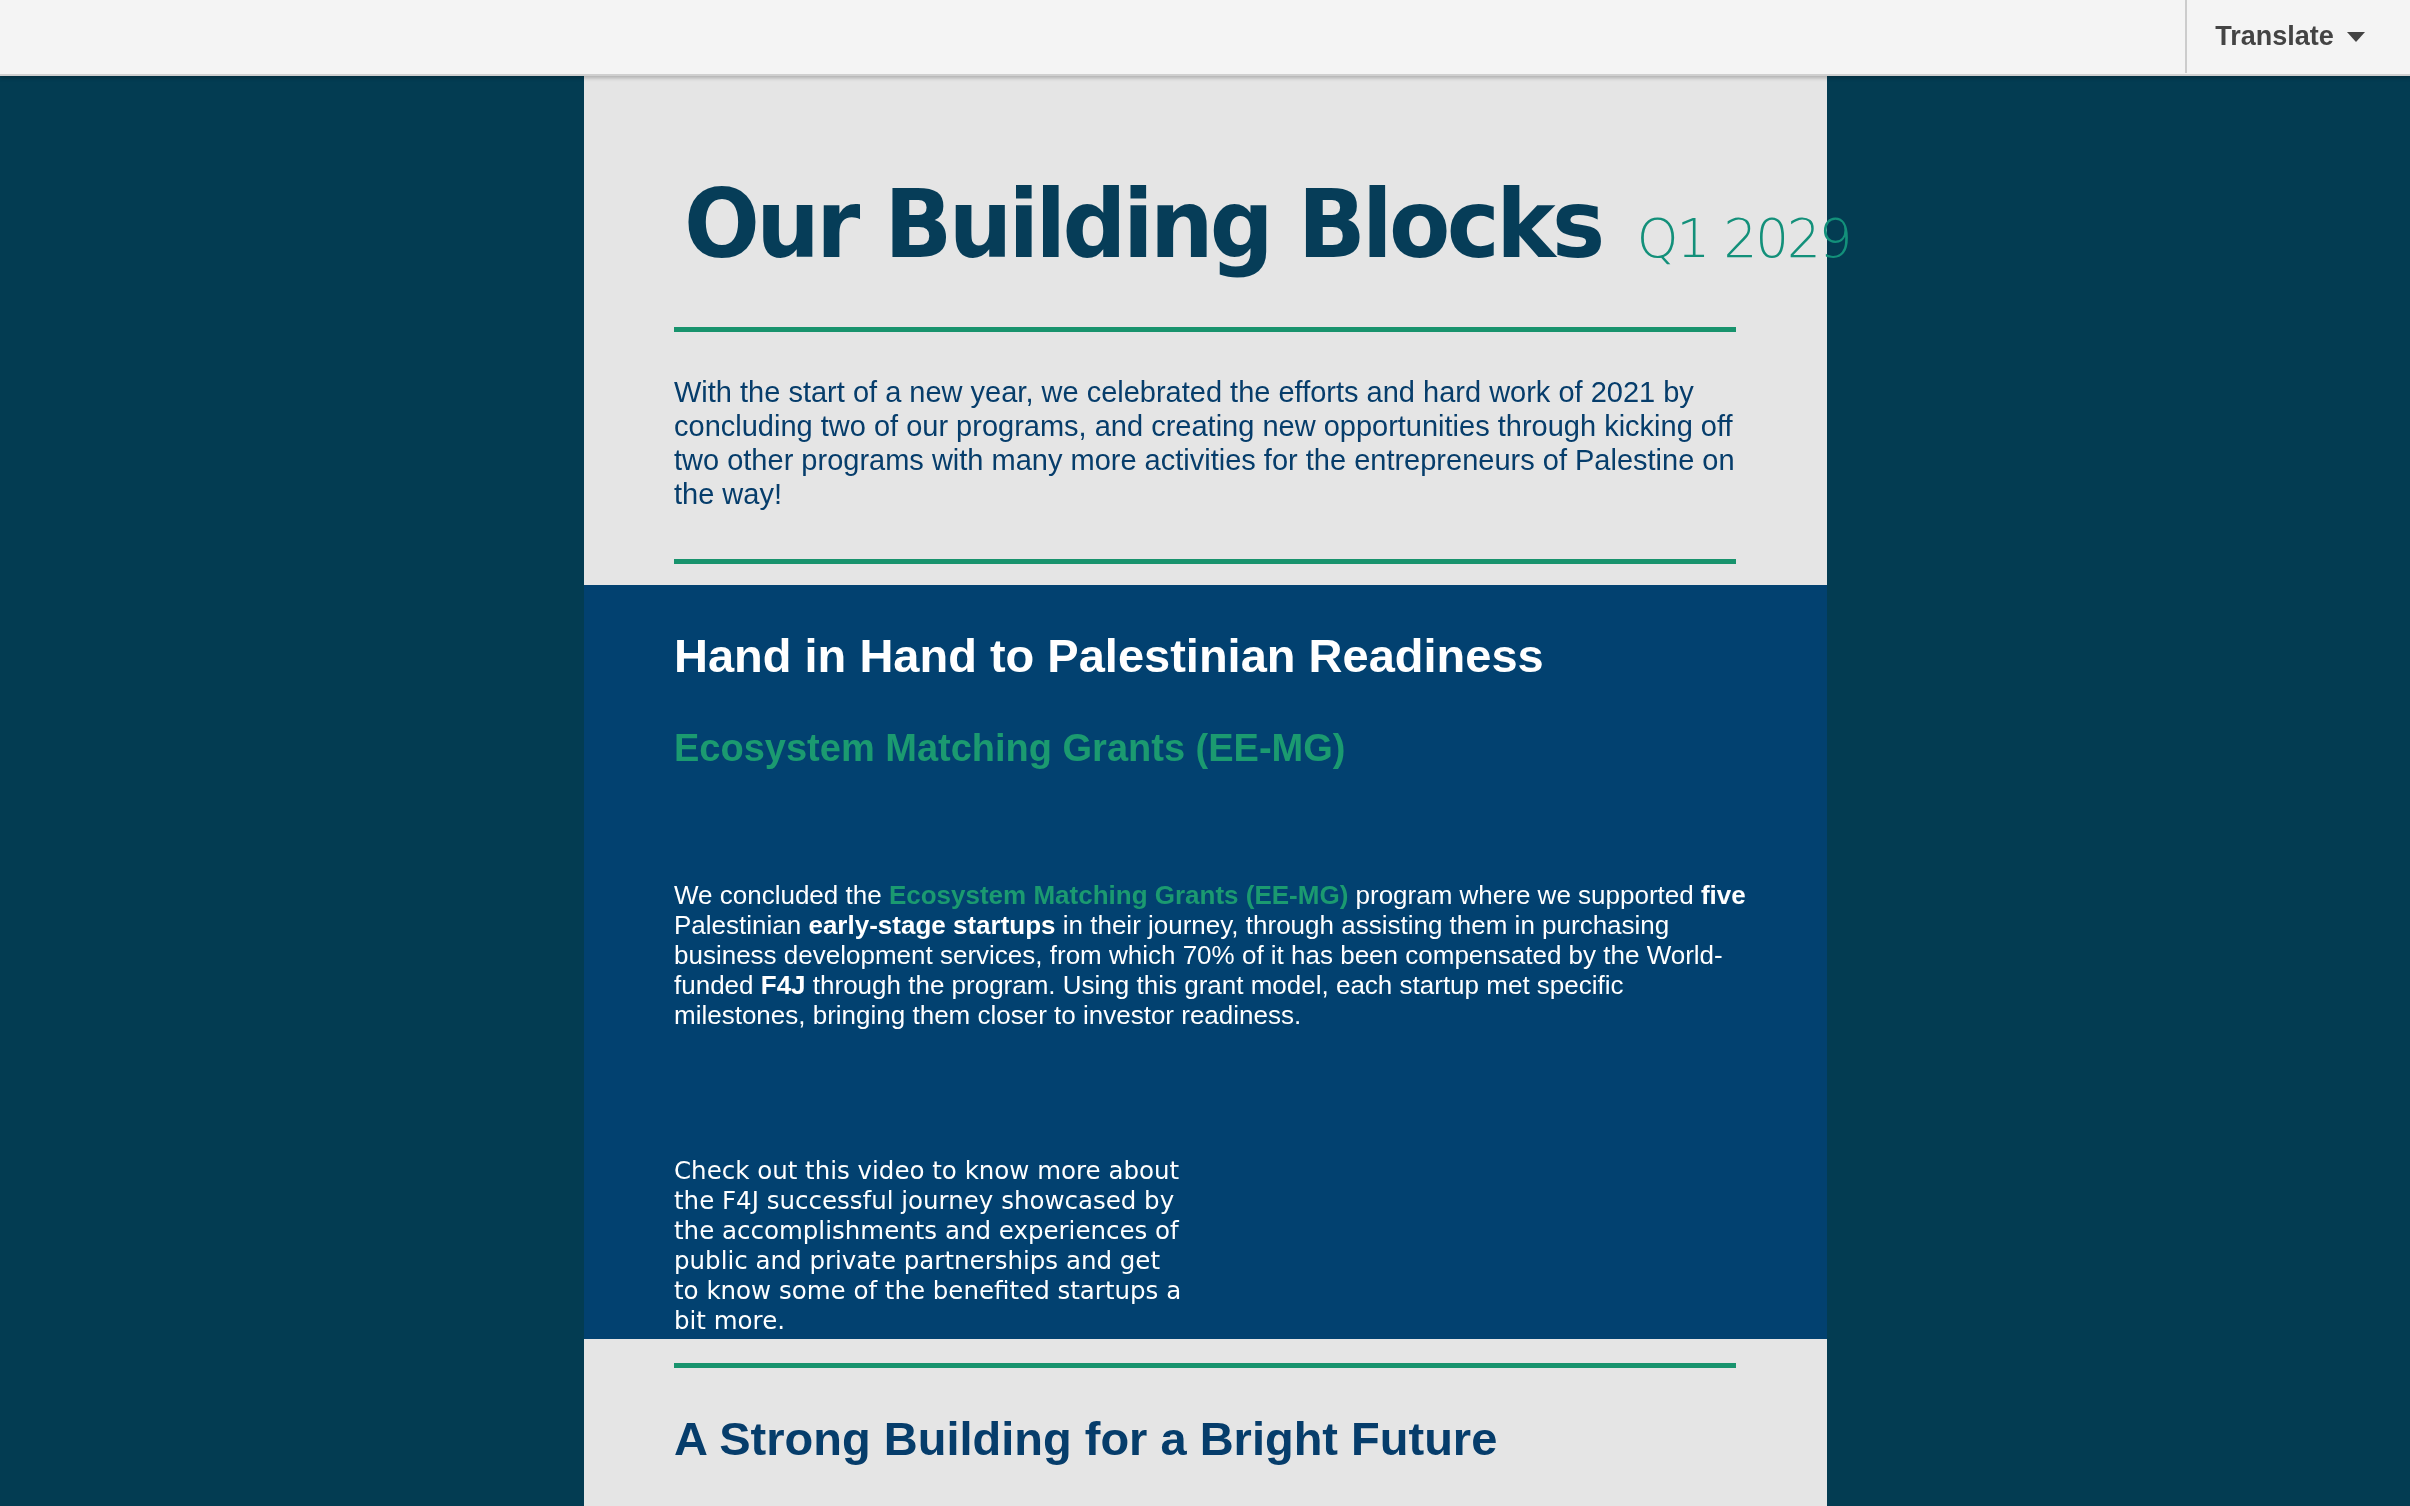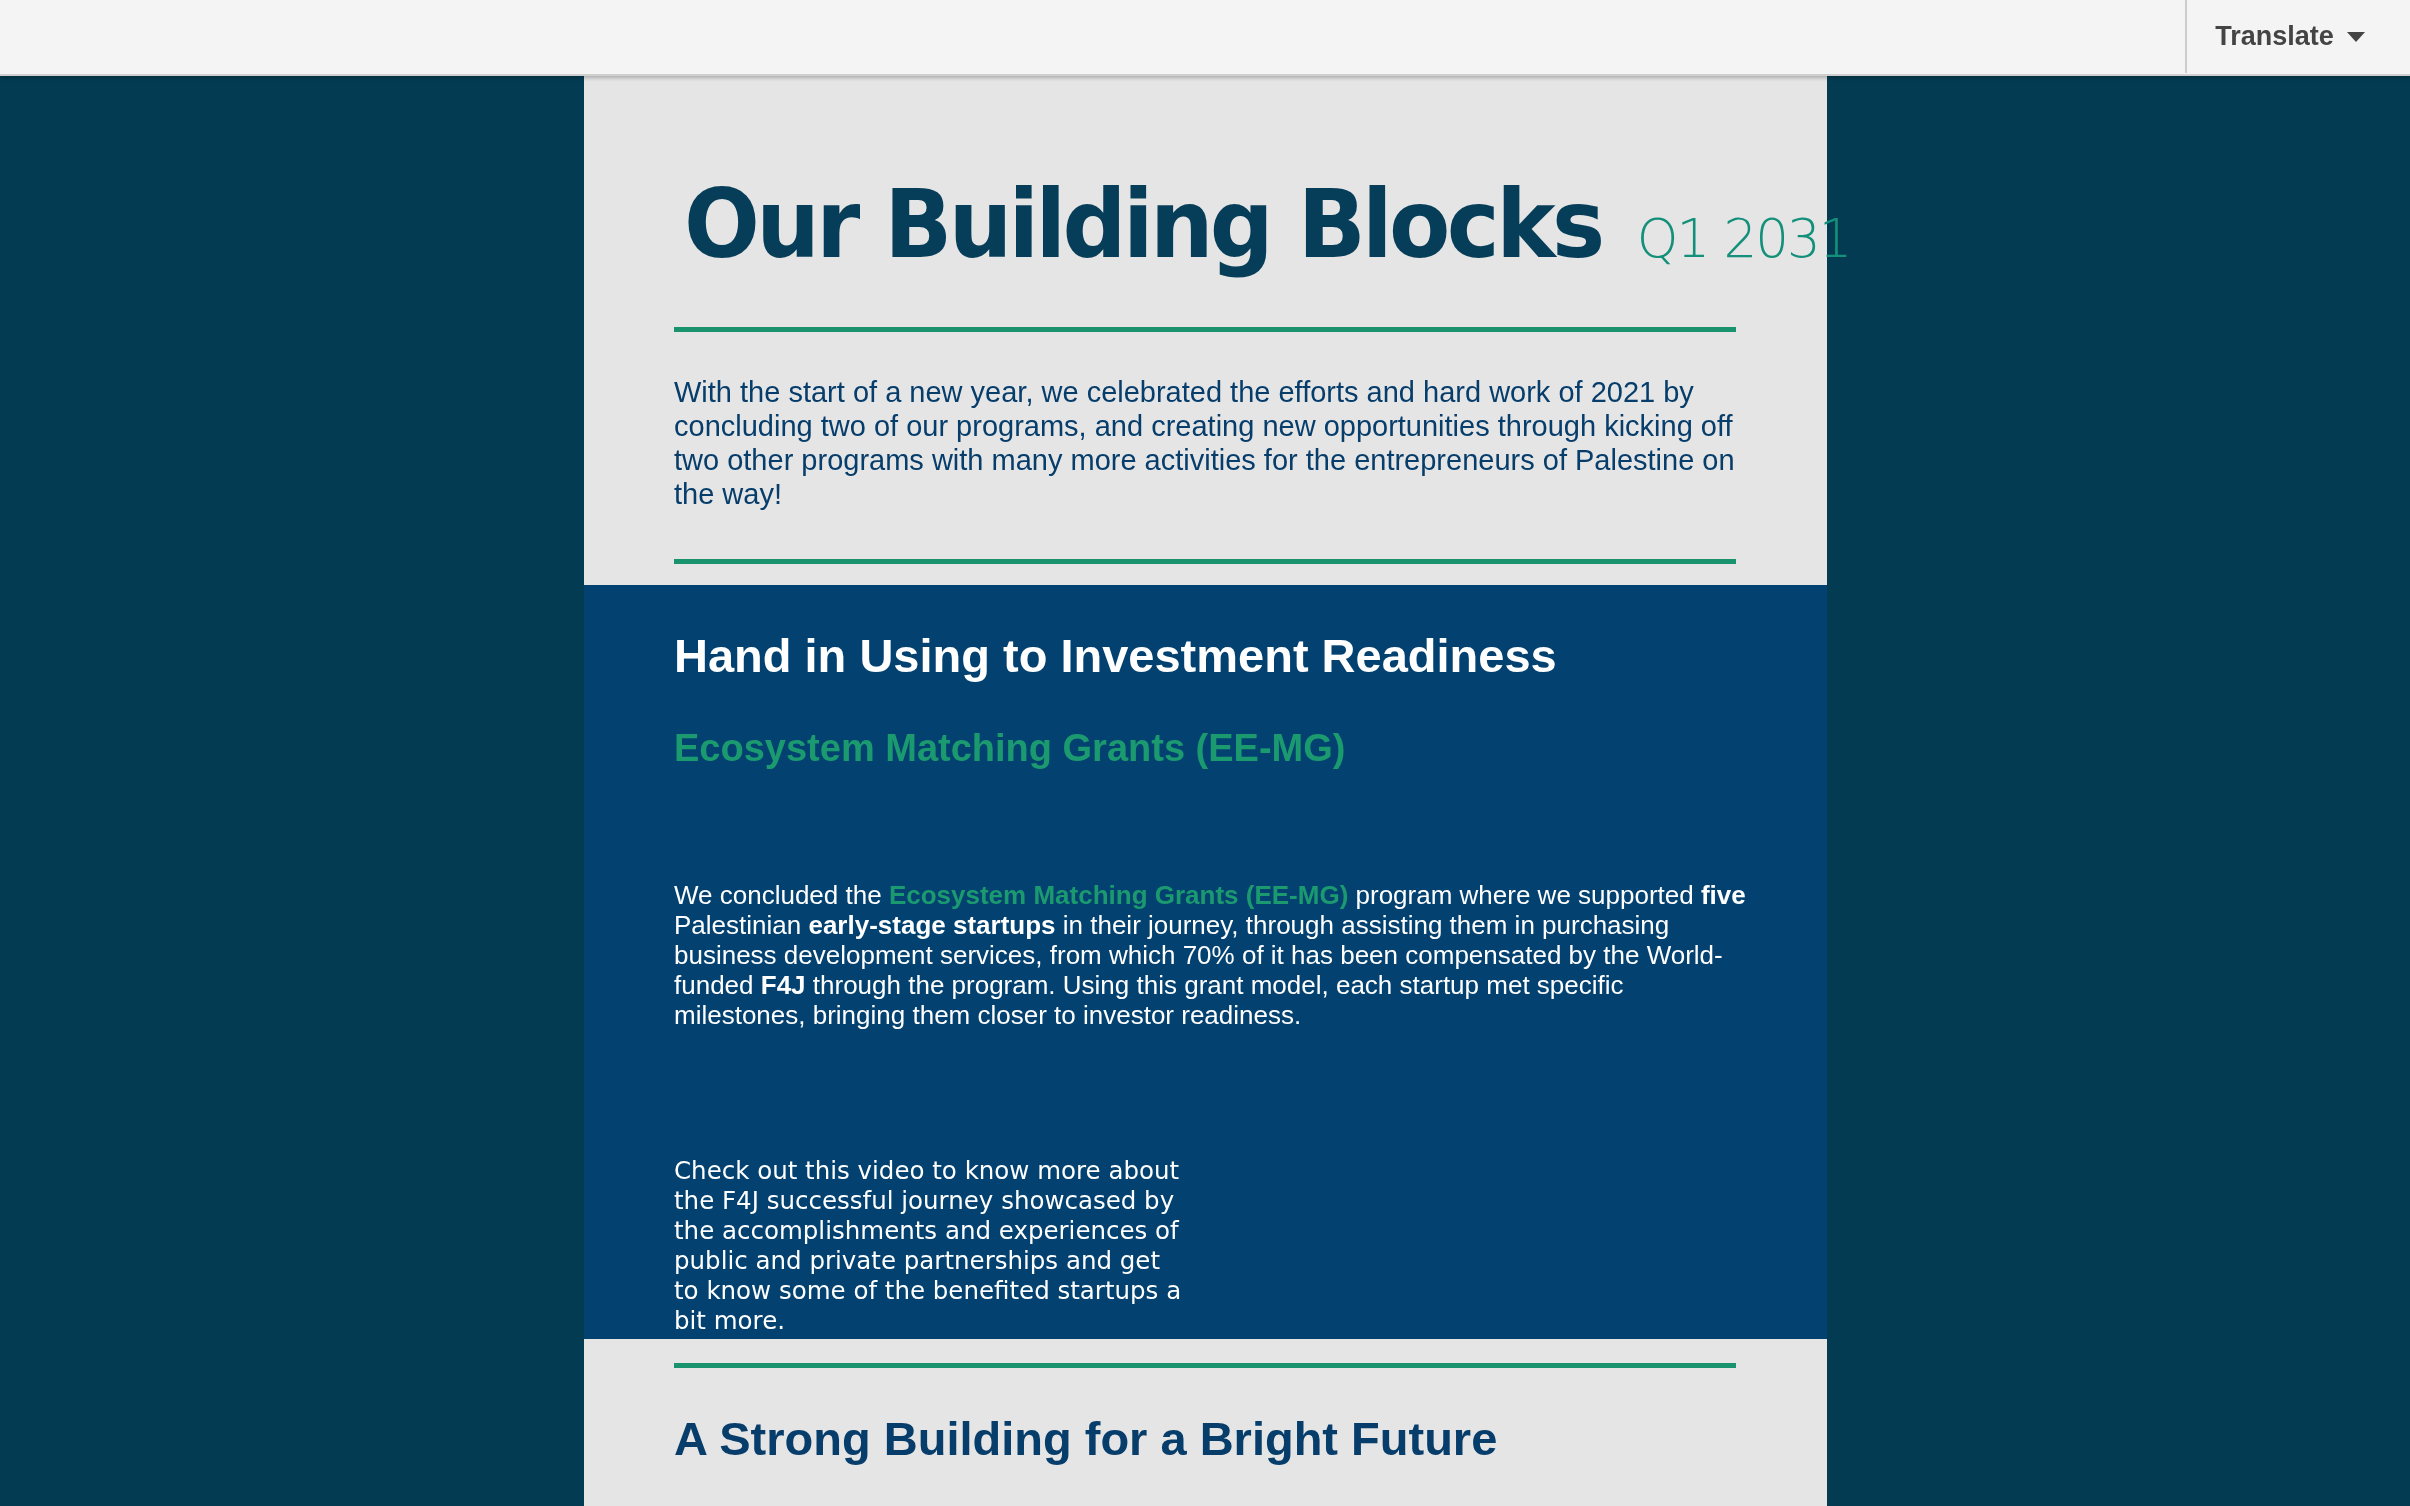--- a/index.html
+++ b/index.html
@@ -136,29 +136,29 @@
 <div class="topbar">
   <div class="translate">
     <span class="translate-label">Translate</span>
     <span class="caret"></span>
   </div>
 </div>
 
 <div class="panel">
   <div class="title-row">
     <span class="title-main">Our Building Blocks</span>
-    <span class="title-sub">Q1 2031</span>
+    <span class="title-sub">Q1 2029</span>
   </div>
   <div class="rule" style="top:251px;"></div>
 
   <p class="intro">With the start of a new year, we celebrated the efforts and hard work of 2021 by concluding two of our programs, and creating new opportunities through kicking off two other programs with many more activities for the entrepreneurs of Palestine on the way!</p>
   <div class="rule" style="top:483px;"></div>
 
   <div class="blue">
-    <h2 class="h2-white">Hand in Using to Investment Readiness</h2>
+    <h2 class="h2-white">Hand in Hand to Palestinian Readiness</h2>
     <h3 class="h3-green">Ecosystem Matching Grants (EE-MG)</h3>
     <p class="body-text"><span>We concluded the </span><span class="hl">Ecosystem Matching Grants (EE-MG)</span><span> program where we supported </span><b>five</b><span> Palestinian </span><b>early-stage startups</b><span> in their journey, through assisting them in purchasing business development services, from which 70% of it has been compensated by the World-funded </span><b>F4J</b><span> through the program. Using this grant model, each startup met specific milestones, bringing them closer to investor readiness.</span></p>
 
     <p class="video-text">Check out this video to know more about the F4J successful journey showcased by the accomplishments and experiences of public and private partnerships and get to know some of the benefited startups a bit more.</p>
 
   </div>
 
   <div class="rule" style="top:1287px;"></div>
   <h2 class="h2-navy" style="top:1335px;">A Strong Building for a Bright Future</h2>
 </div>

